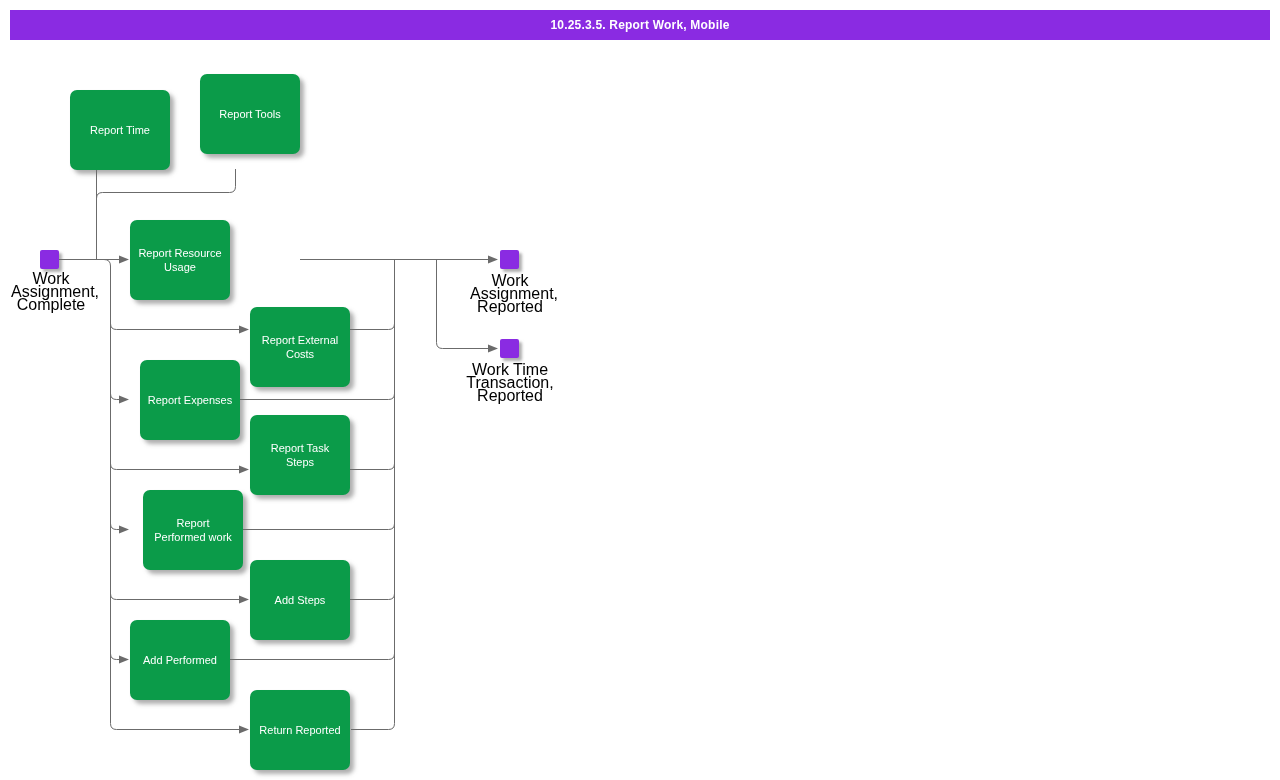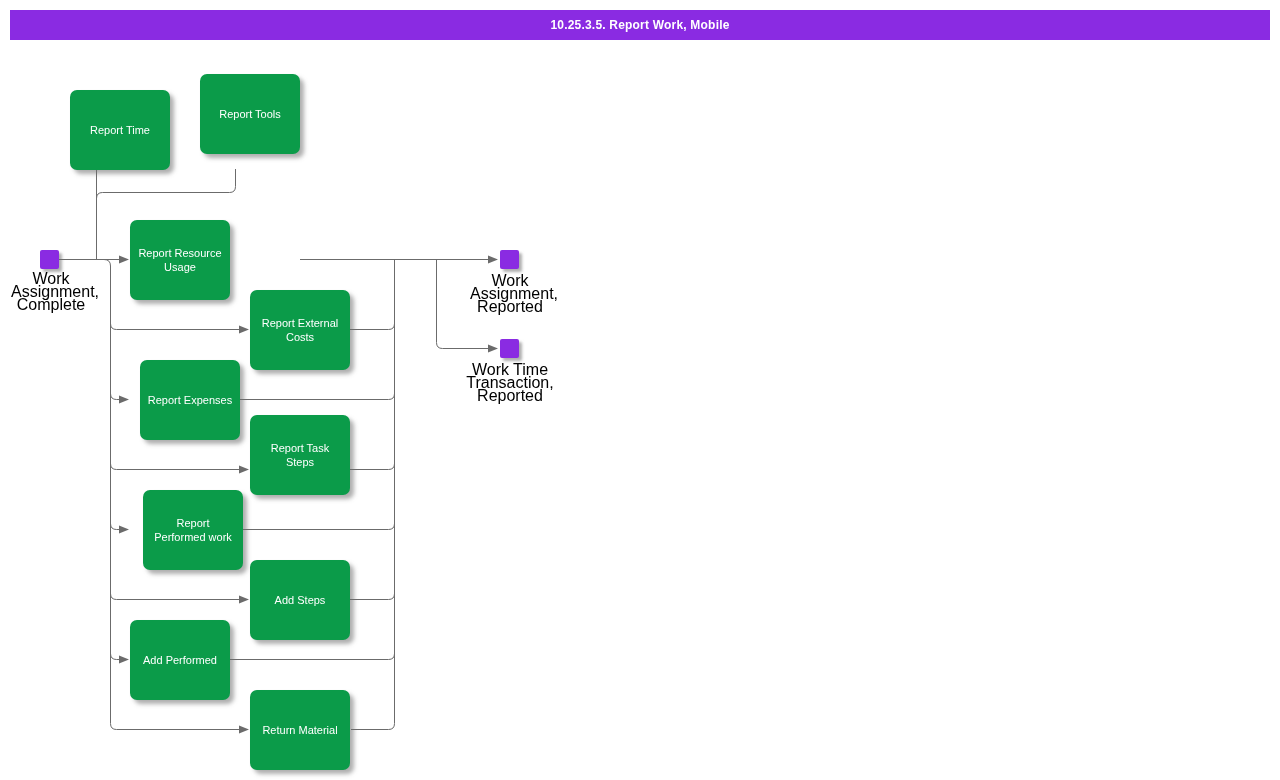--- a/index.html
+++ b/index.html
@@ -90,30 +90,30 @@
     <polygon points="249,729.5 239,725.5 239,733.5"></polygon>
     <polygon points="498,259.5 488,255.5 488,263.5"></polygon>
     <polygon points="498,348.5 488,344.5 488,352.5"></polygon>
   </g>
 </svg>
 
 <div class="activity" style="left:70px;top:90px"><span>Report Time</span></div>
 <div class="activity" style="left:200px;top:74px"><span>Report Tools</span></div>
 <div class="activity" style="left:130px;top:220px"><span>Report Resource
 Usage</span></div>
-<div class="activity" style="left:250px;top:290px"><span>Report External
+<div class="activity" style="left:250px;top:307px"><span>Report External
 Costs</span></div>
 <div class="activity" style="left:140px;top:360px"><span>Report Expenses</span></div>
 <div class="activity" style="left:250px;top:415px"><span>Report Task
 Steps</span></div>
 <div class="activity" style="left:143px;top:490px"><span>Report
 Performed work</span></div>
 <div class="activity" style="left:250px;top:560px"><span>Add Steps</span></div>
 <div class="activity" style="left:130px;top:620px"><span>Add Performed</span></div>
-<div class="activity" style="left:250px;top:690px"><span>Return Material</span></div>
+<div class="activity" style="left:250px;top:690px"><span>Return Reported</span></div>
 
 <div class="event-square" style="left:40px;top:250px"></div>
 <div class="event-label" style="left:11px;top:272px;width:80px">Work
 Assignment,
 Complete</div>
 
 <div class="event-square" style="left:500px;top:250px"></div>
 <div class="event-label" style="left:470px;top:274px;width:80px">Work
 Assignment,
 Reported</div>

